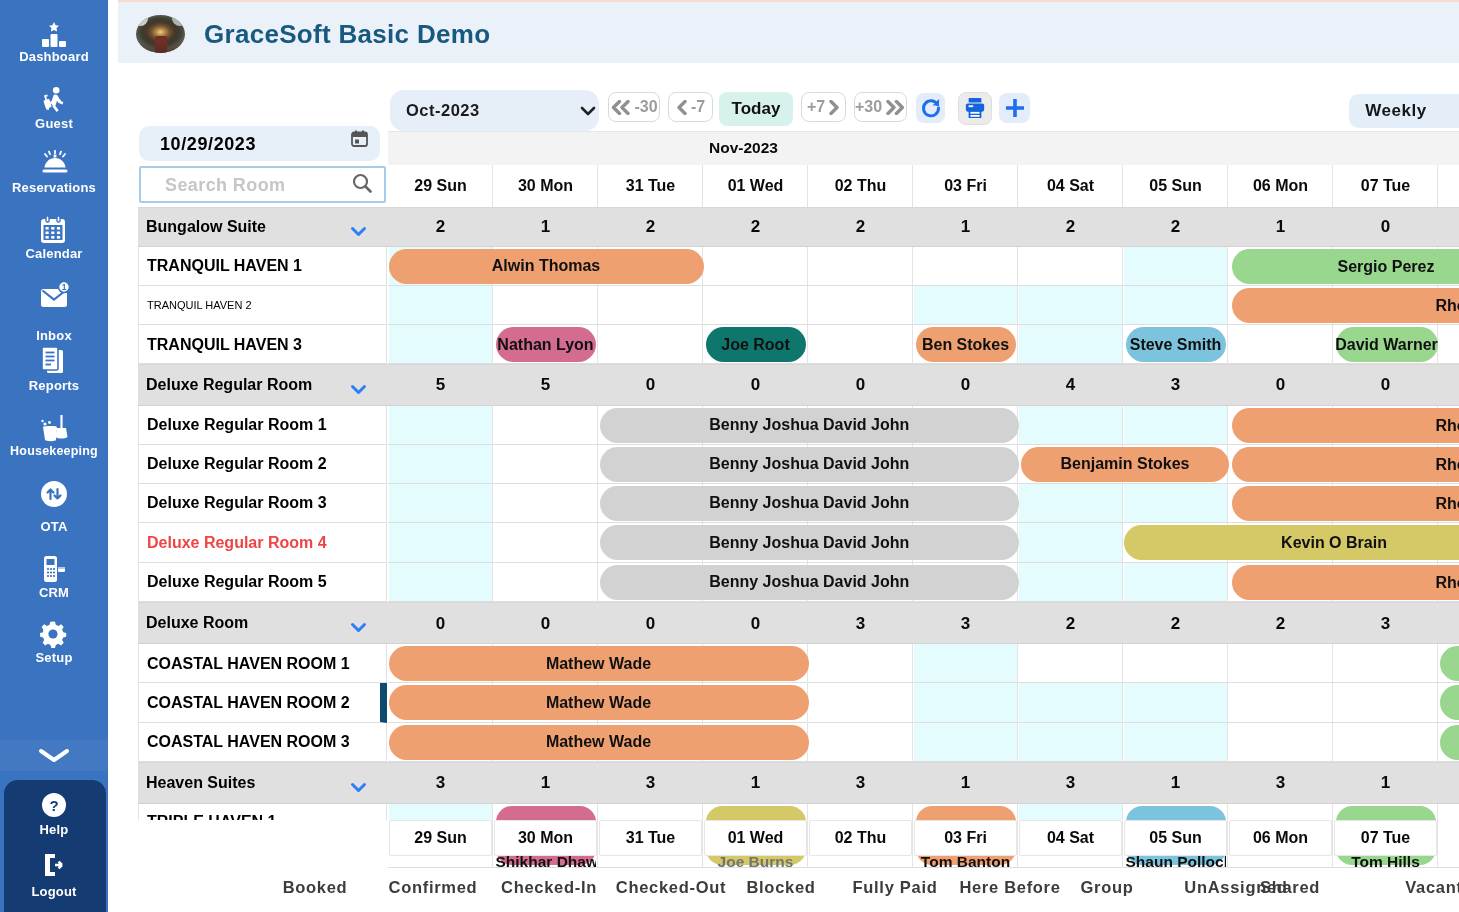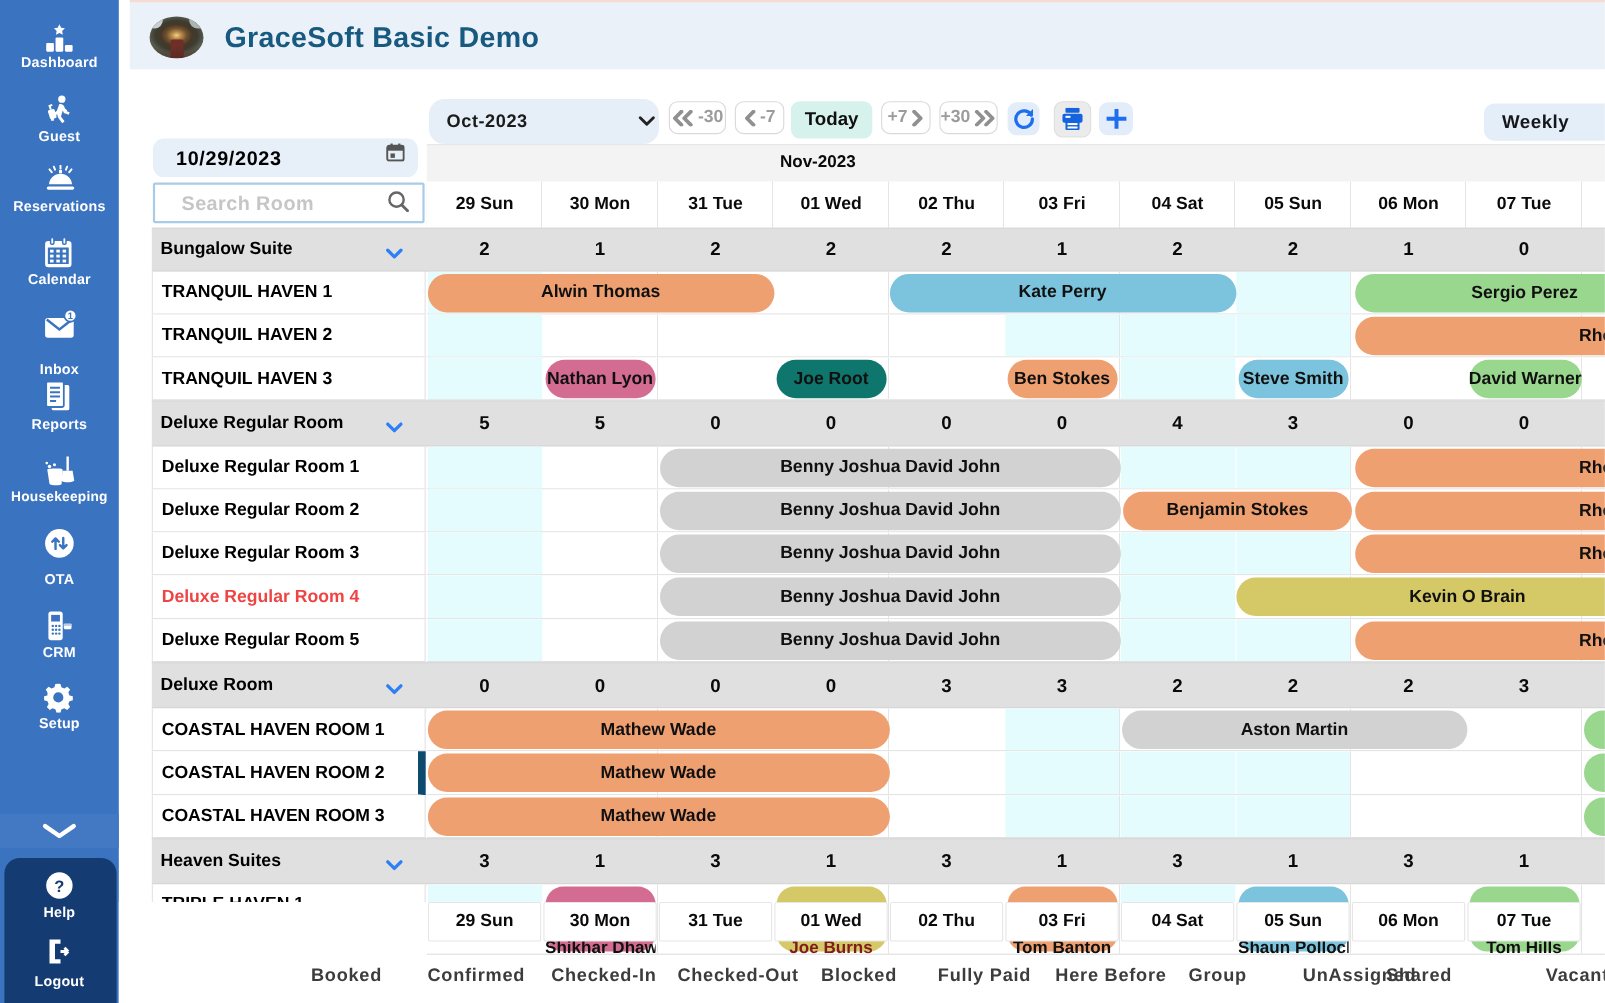--- a/index.html
+++ b/index.html
@@ -234,30 +234,27 @@
     </div>
   </div>
 <div class="row" style="top:246.5px;height:39px">
 <div class="cell" style="left:0.5px;width:104.5px;background:#e4fcfd;top:0;bottom:0"></div>
 <div class="cell" style="left:735.5px;width:104.5px;background:#e4fcfd;top:0;bottom:0"></div>
 
 <div style="position:absolute;inset:0;background-image:repeating-linear-gradient(to right,transparent 0 104.5px,#e4e4e4 104.5px 105px)"></div>
 <div class="bar" style="left:0.5px;width:315px;background:#efa071;border-radius:17.5px;">
       <span style="position:relative;">Alwin Thomas</span>
     </div>
-<div class="bar" style="left:420.5px;width:315px;background:#7cc4dd;border-radius:17.5px;">
-      <span style="position:relative;">Kate Perry</span>
-    </div>
 <div class="bar" style="left:843.5px;width:700px;background:#99d68e;border-radius:17.5px 0 0 17.5px">
       <span style="position:absolute;left:-5.5px;width:320px;text-align:center;top:9px">Sergio Perez</span>
     </div>
 </div>
 <div class="abs" style="left:138px;top:285.5px;width:249px;height:39.5px;background:#fff;border-bottom:1px solid #dedede;border-left:1px solid #e4e4e4;border-right:1px solid #e2e2e2">
     <div style="height:39.5px;display:flex;align-items:center">
-      <span style="margin-left:8px;font-weight:bold;font-size:16px;color:#000;white-space:nowrap">TRANQUIL HAVEN 2</span>
+      <span style="margin-left:8px;font-weight:normal;font-size:11px;color:#000;white-space:nowrap">TRANQUIL HAVEN 2</span>
     </div>
   </div>
 <div class="row" style="top:285.5px;height:39.5px">
 <div class="cell" style="left:0.5px;width:104.5px;background:#e4fcfd;top:0;bottom:0"></div>
 <div class="cell" style="left:525.5px;width:104.5px;background:#e4fcfd;top:0;bottom:0"></div>
 <div class="cell" style="left:630.5px;width:104.5px;background:#e4fcfd;top:0;bottom:0"></div>
 <div class="cell" style="left:735.5px;width:104.5px;background:#e4fcfd;top:0;bottom:0"></div>
 
 <div style="position:absolute;inset:0;background-image:repeating-linear-gradient(to right,transparent 0 104.5px,#e4e4e4 104.5px 105px)"></div>
 <div class="bar" style="left:843.5px;width:700px;background:#efa071;border-radius:17.5px 0 0 17.5px">
@@ -417,23 +414,20 @@
       <span style="margin-left:8px;font-weight:bold;font-size:16px;color:#000;white-space:nowrap">COASTAL HAVEN ROOM 1</span>
     </div>
   </div>
 <div class="row" style="top:644.0px;height:39px">
 <div class="cell" style="left:525.5px;width:104.5px;background:#e4fcfd;top:0;bottom:0"></div>
 
 <div style="position:absolute;inset:0;background-image:repeating-linear-gradient(to right,transparent 0 104.5px,#e4e4e4 104.5px 105px)"></div>
 <div class="bar" style="left:0.5px;width:420px;background:#efa071;border-radius:17.5px;">
       <span style="position:relative;">Mathew Wade</span>
     </div>
-<div class="bar" style="left:632px;width:313.5px;background:#d2d2d2;border-radius:17.5px;">
-      <span style="position:relative;">Aston Martin</span>
-    </div>
 <div class="bar" style="left:1052px;width:60px;background:#99d68e;border-radius:17.5px 0 0 17.5px;"></div>
 </div>
 <div class="abs" style="left:138px;top:683.0px;width:249px;height:39.5px;background:#fff;border-bottom:1px solid #dedede;border-left:1px solid #e4e4e4;border-right:7px solid #0c4a6e">
     <div style="height:39.5px;display:flex;align-items:center">
       <span style="margin-left:8px;font-weight:bold;font-size:16px;color:#000;white-space:nowrap">COASTAL HAVEN ROOM 2</span>
     </div>
   </div>
 <div class="row" style="top:683.0px;height:39.5px">
 <div class="cell" style="left:525.5px;width:104.5px;background:#e4fcfd;top:0;bottom:0"></div>
 <div class="cell" style="left:630.5px;width:104.5px;background:#e4fcfd;top:0;bottom:0"></div>
@@ -483,21 +477,21 @@
     </div>
   </div>
 <div class="row" style="top:803.5px;height:64.5px">
 <div class="cell" style="left:0.5px;width:104.5px;background:#e4fcfd;top:0;height:16px"></div>
 <div class="cell" style="left:630.5px;width:104.5px;background:#e4fcfd;top:0;height:16px"></div>
 
 <div style="position:absolute;inset:0;background-image:repeating-linear-gradient(to right,transparent 0 104.5px,#e4e4e4 104.5px 105px)"></div>
 <div style="position:absolute;left:107.5px;width:100px;top:2.5px;height:59px;border-radius:16px;background:#d46c92"></div>
 <div style="position:absolute;left:107.5px;width:100px;top:49px;text-align:center;font-weight:bold;font-size:15.5px;color:#101010;white-space:nowrap;overflow:hidden">Shikhar Dhawan</div>
 <div style="position:absolute;left:317.5px;width:100px;top:2.5px;height:59px;border-radius:16px;background:#d4c867"></div>
-<div style="position:absolute;left:317.5px;width:100px;top:49px;text-align:center;font-weight:bold;font-size:15.5px;color:#7f1d1d;white-space:nowrap;overflow:hidden">Joe Burns</div>
+<div style="position:absolute;left:317.5px;width:100px;top:49px;text-align:center;font-weight:bold;font-size:15.5px;color:#737373;white-space:nowrap;overflow:hidden">Joe Burns</div>
 <div style="position:absolute;left:527.5px;width:100px;top:2.5px;height:59px;border-radius:16px;background:#efa071"></div>
 <div style="position:absolute;left:527.5px;width:100px;top:49px;text-align:center;font-weight:bold;font-size:15.5px;color:#101010;white-space:nowrap;overflow:hidden">Tom Banton</div>
 <div style="position:absolute;left:737.5px;width:100px;top:2.5px;height:59px;border-radius:16px;background:#7cc4dd"></div>
 <div style="position:absolute;left:737.5px;width:100px;top:49px;text-align:center;font-weight:bold;font-size:15.5px;color:#101010;white-space:nowrap;overflow:hidden">Shaun Pollock</div>
 <div style="position:absolute;left:947.5px;width:100px;top:2.5px;height:59px;border-radius:16px;background:#99d68e"></div>
 <div style="position:absolute;left:947.5px;width:100px;top:49px;text-align:center;font-weight:bold;font-size:15.5px;color:#101010;white-space:nowrap;overflow:hidden">Tom Hills</div>
 </div>
 <div class="abs" style="left:108px;top:820px;width:280px;height:92px;background:#fff"></div>
 <div class="abs" style="left:388px;top:819.5px;width:1071px;height:37.5px">
 <div class="daylbl" style="left:1px;top:0.5px;height:36px;width:103px;background:#fff;border:1px solid #e6e6e6;border-radius:2px">29 Sun</div>

